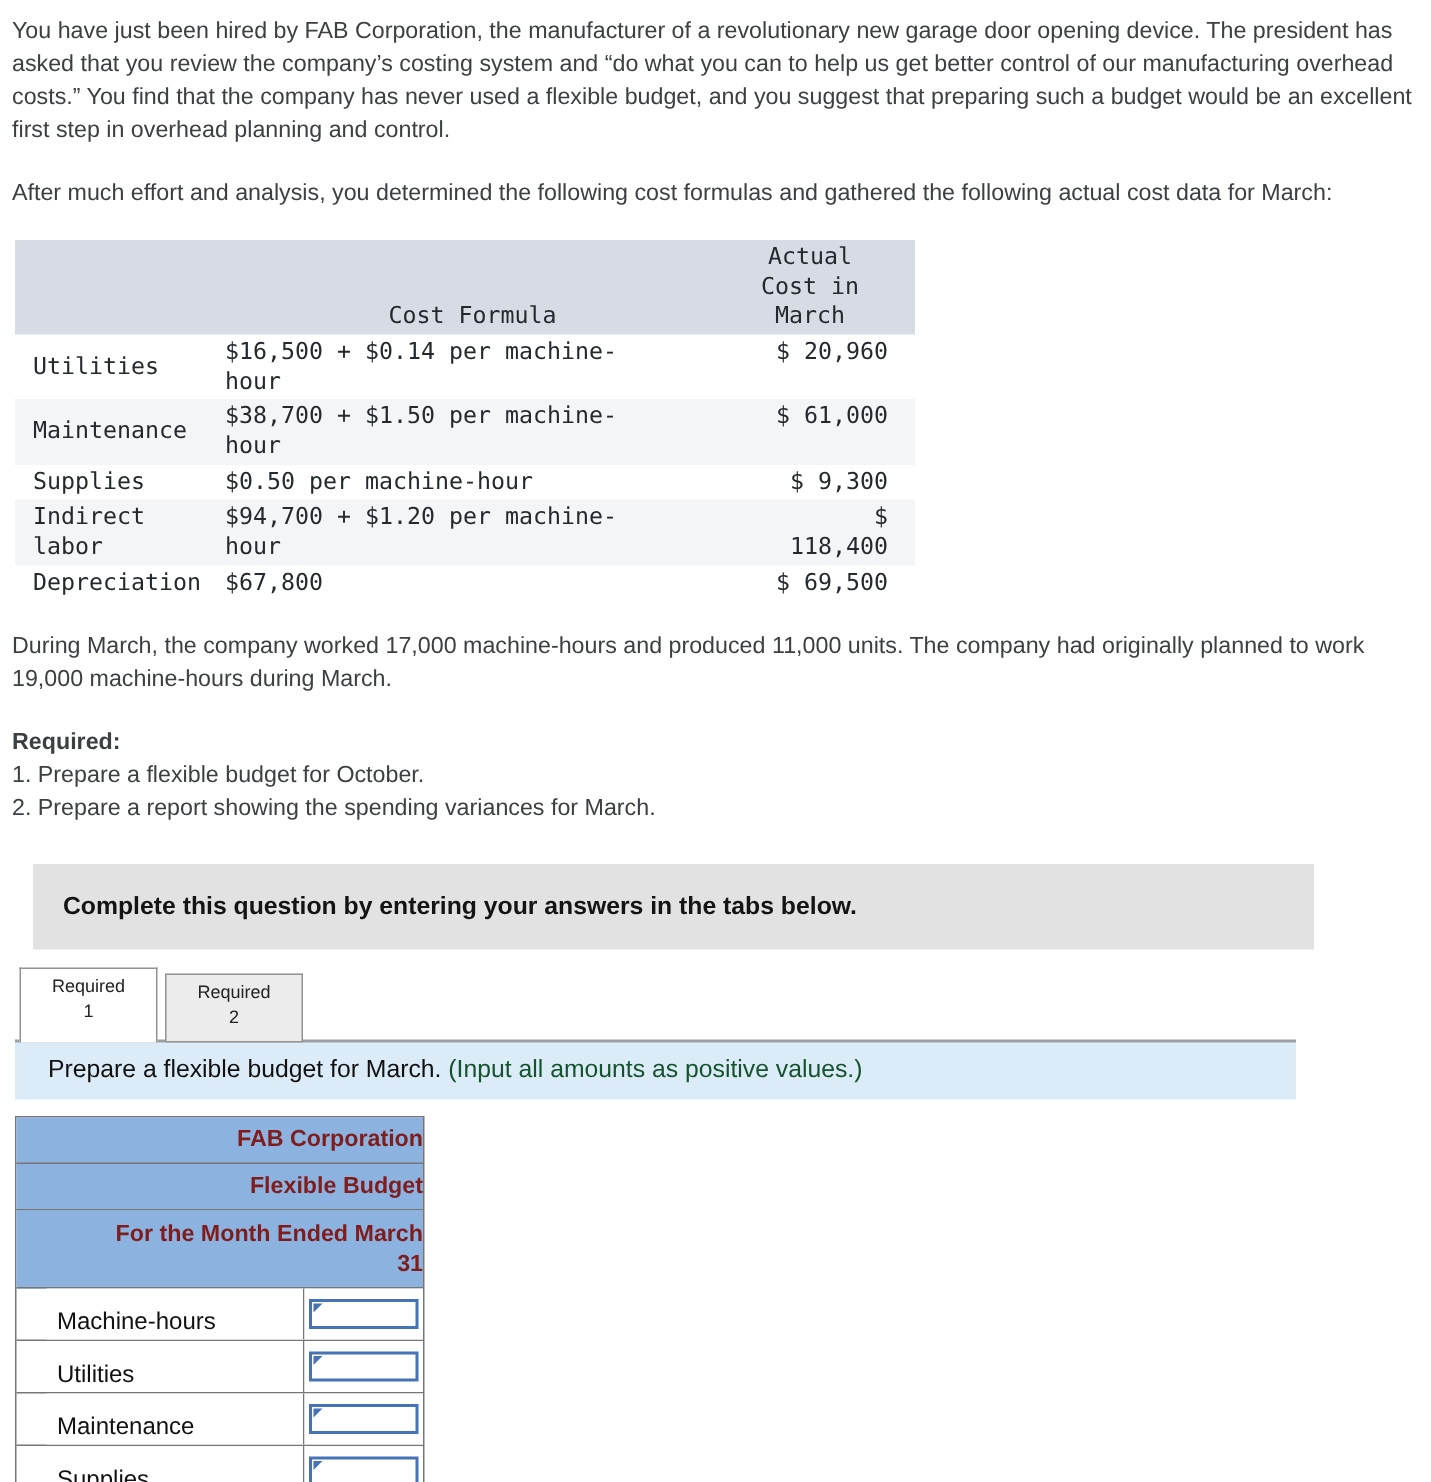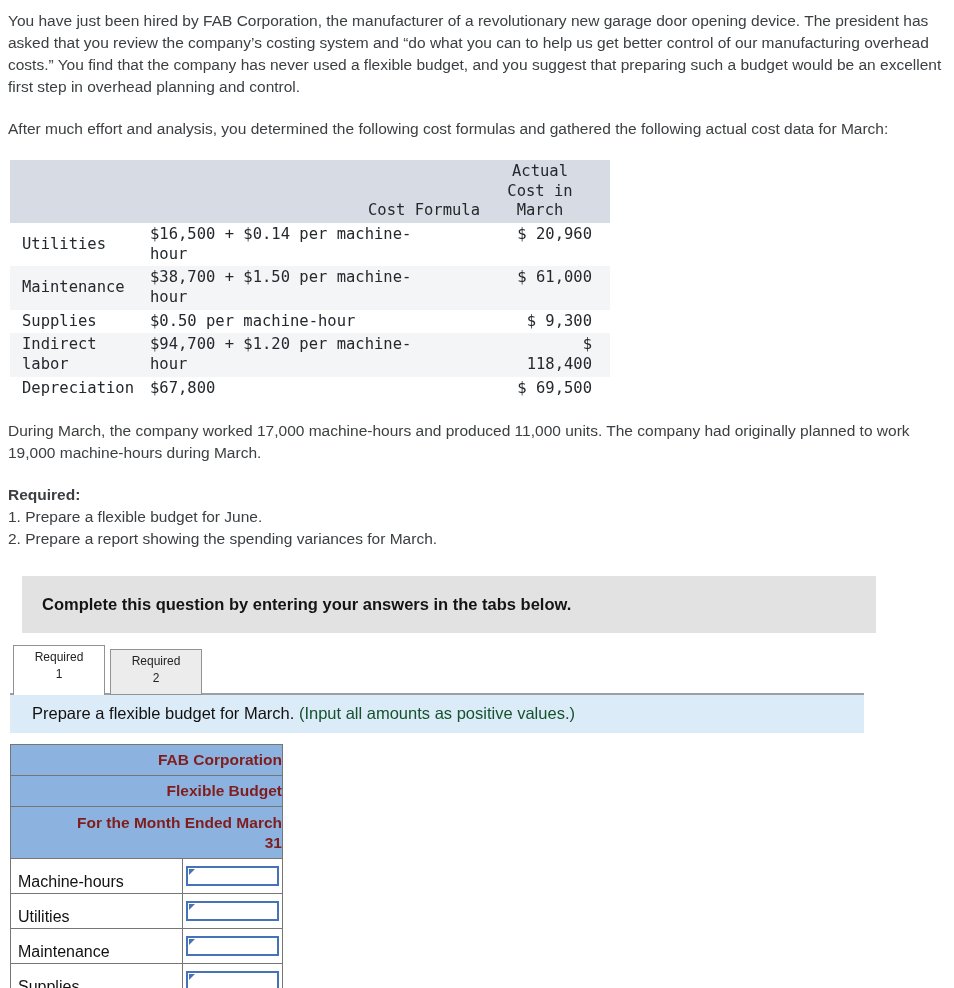--- a/index.html
+++ b/index.html
@@ -18,21 +18,21 @@
     color:#24292e; line-height:1.27; }
   .ct-row { display:flex; }
   .ct-row.hdr { background:#d6dbe4; }
   .ct-row.alt { background:#f4f5f7; }
   .ct-c1 { width:140px; display:flex; align-items:center; padding:2px 0 2px 12px; }
   .ct-c1 span { width:120px; }
   .ct-c2 { width:330px; display:flex; align-items:center; padding:2px 0; }
   .ct-c2 span { white-space:pre-line; }
   .ct-c3 { width:130px; display:flex; align-items:flex-start; justify-content:flex-end; padding:2px 18px 2px 0; }
   .ct-c3 span { white-space:pre-line; text-align:right; }
-  .ct-row.hdr .ct-c2 { align-items:flex-end; justify-content:flex-end; }
+  .ct-row.hdr .ct-c2 { align-items:flex-end; justify-content:center; }
   .ct-row.hdr .ct-c3 { align-items:flex-end; justify-content:center; padding-right:10px; }
   .ct-row.hdr .ct-c3 span { text-align:center; }
   .ct-row.hdr { min-height:58px; }
 
   
   .gray-banner { width:854px; margin:26px 0 0 14px; min-height:57px; background:#e2e2e2;
     display:flex; align-items:center; padding-left:20px;
     font-size:16.5px; font-weight:bold; color:#141414; }
 
   
@@ -50,21 +50,21 @@
   .instruction .note { color:#14532d;margin-top:45px; }
 
   
   .budget-table { width:273px; margin:11px 0 0 2px; border:1px solid #767676; }
   .bt-title { background:#8cb2e0; border-bottom:1px solid #767676; font-weight:bold;
     text-align:right; font-size:15.5px; color:#7f1d1d; padding:6px 0; }
   .bt-title.multi { white-space:pre-line; line-height:1.25; }
   .bt-row { display:flex; border-bottom:1px solid #767676; }
   .bt-row:last-child { border-bottom:none; }
   .bt-label { width:172px; border-right:1px solid #767676; background:#fff;
-    font-size:16px; color:#111; padding:14px 0 2px 7px; display:flex; align-items:center; }
+    font-size:16px; color:#111; padding:14px 0 2px 7px; display:flex; align-items:center;margin-left:20px; }
   .bt-input-cell { flex:1; background:#fff; padding:2px 3px; display:flex; align-items:center; }
   .iw { width:100%; position:relative; }
   .iw.single { border-bottom:2px solid #000; }
   .bt-input { display:block; width:100%; height:20px; border:2px solid #4673b8;
     background:#fff; outline:none; padding:0 4px;
     font:14px "DejaVu Sans Mono", monospace; color:#111; }
   .marker { position:absolute; top:3px; left:3px; width:0; height:0;
     border-top:6px solid #4673b8; border-right:6px solid transparent; z-index:2; }
 </style>
 </head>
@@ -147,21 +147,21 @@
       <div class="ct-c3">
           <span>$ 69,500</span>
         </div>
     </div>
   </div>
 
   <p class="para" style="margin-top:20px;">During March, the company worked 17,000 machine-hours and produced 11,000 units. The company had originally planned to work 19,000 machine-hours during March.</p>
 
   <div class="required-block">
     <div class="required-title">Required:</div>
-    <div>1. Prepare a flexible budget for June.</div>
+    <div>1. Prepare a flexible budget for October.</div>
     <div>2. Prepare a report showing the spending variances for March.</div>
   </div>
 
   <div class="gray-banner">
     <span>Complete this question by entering your answers in the tabs below.</span>
   </div>
 
   <div class="tabs">
     <div class="tab active">Required
 1</div>

